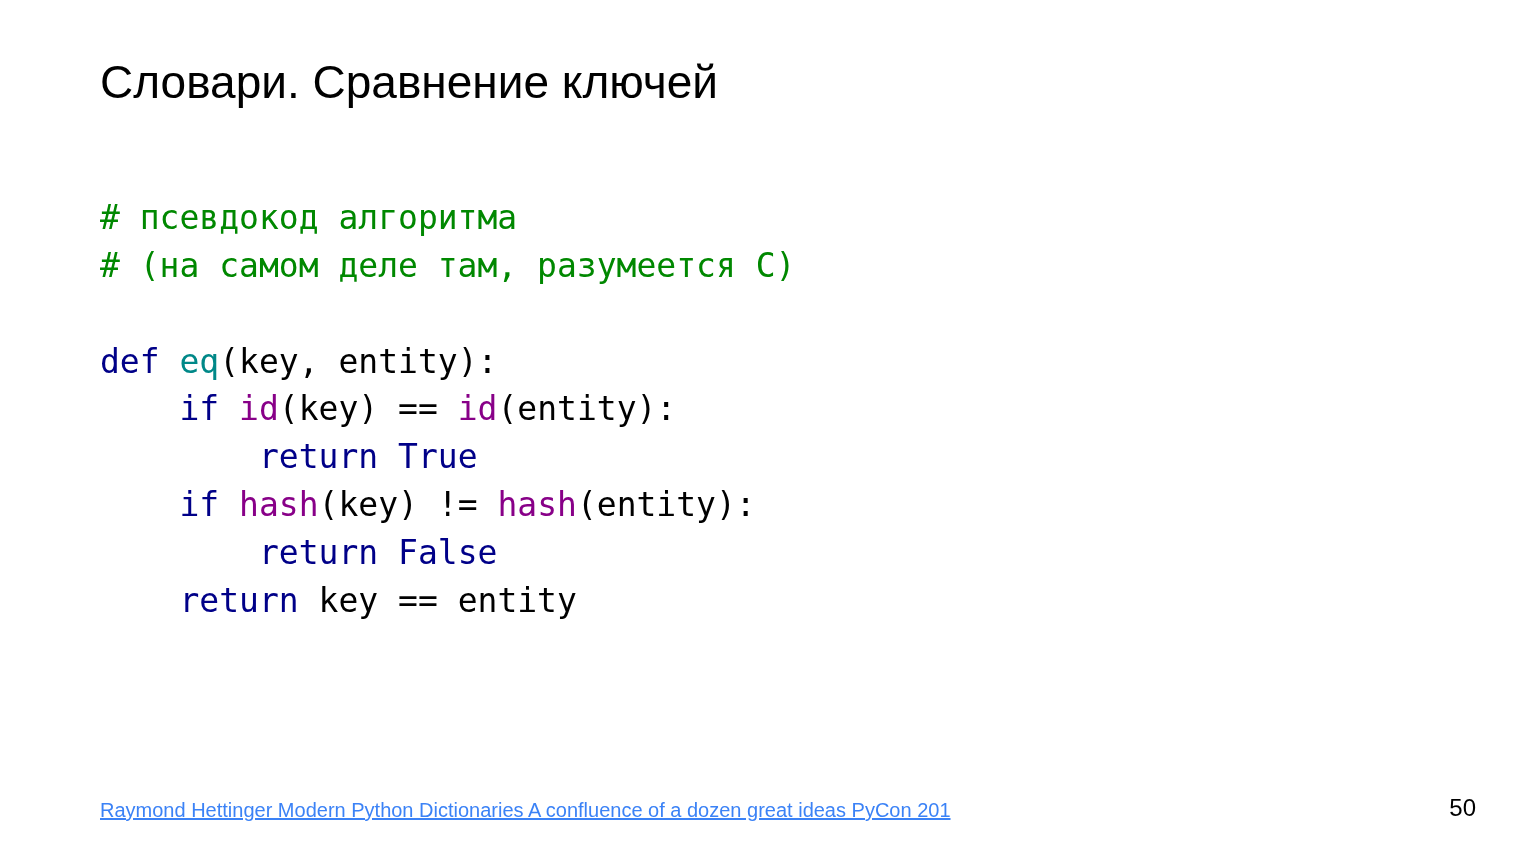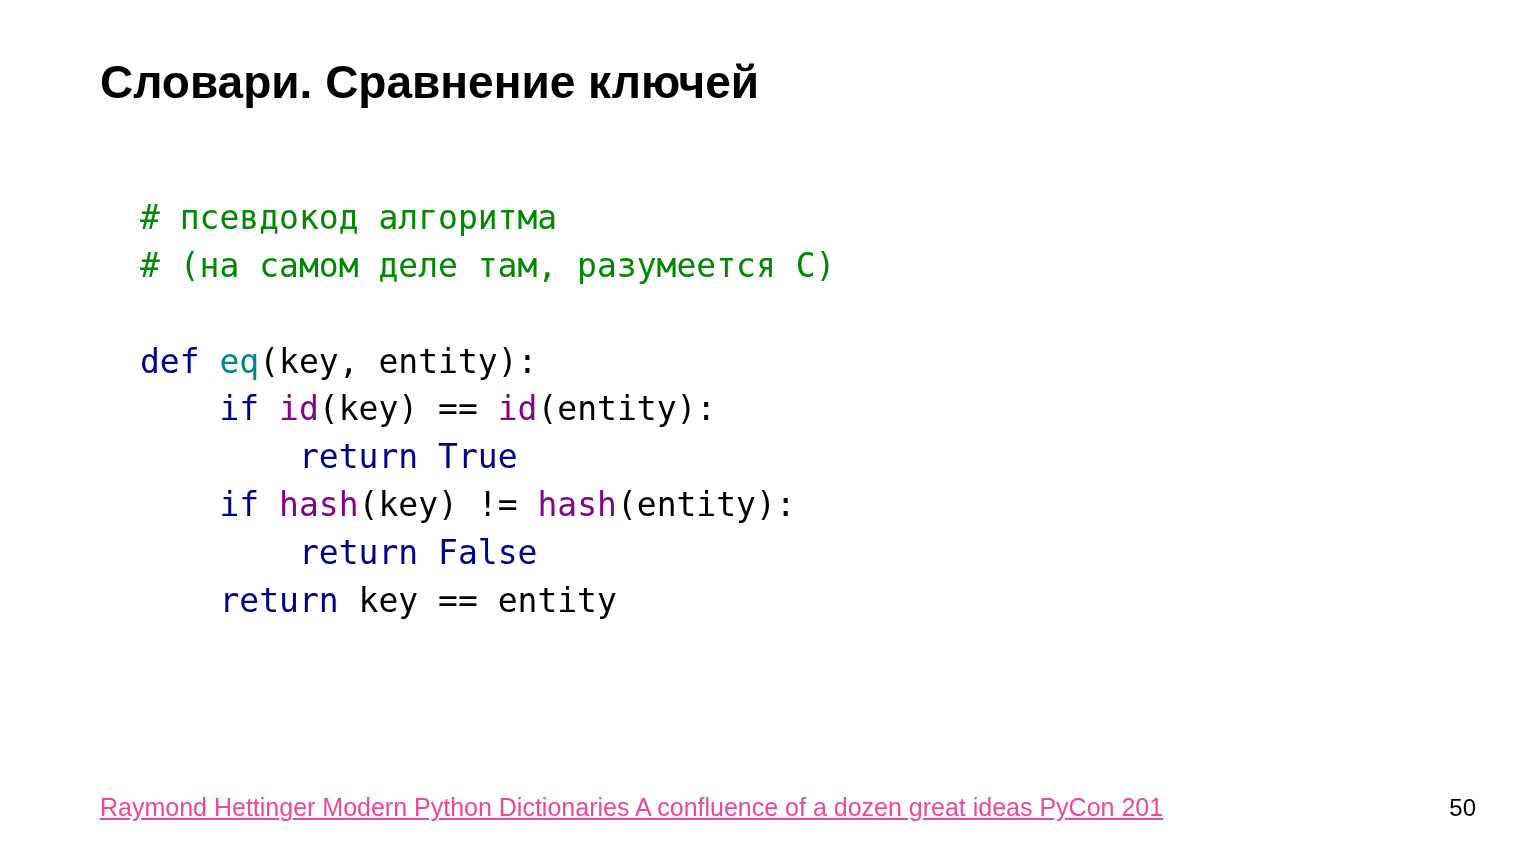--- a/index.html
+++ b/index.html
@@ -16,43 +16,42 @@
       overflow: hidden;
     }
     .slide {
       width: 100%;
       height: 100%;
       padding: 55px 100px 40px 100px;
       position: relative;
     }
     .title {
       font-size: 46px;
-      font-weight: bold;
+      font-weight: normal;
       color: #000;
       margin-bottom: 85px;
     }
     .code-block {
       font-family: "DejaVu Sans Mono", "Menlo", "Consolas", monospace;
       font-size: 33px;
       line-height: 1.45;
       white-space: pre;
       color: #000;
-      margin-left: 40px;
     }
     .comment { color: #008800; }
     .keyword { color: #000088; }
     .funcname { color: #008888; }
     .builtin { color: #880088; }
     .constant { color: #000088; }
     .footer-link {
       position: absolute;
       left: 100px;
       bottom: 42px;
-      font-size: 25px;
-      color: #ec4899;
+      font-size: 20px;
+      color: #3b82f6;
       text-decoration: underline;
     }
     .page-number {
       position: absolute;
       right: 60px;
       bottom: 42px;
       font-size: 24px;
       color: #000;
     }
   </style>

